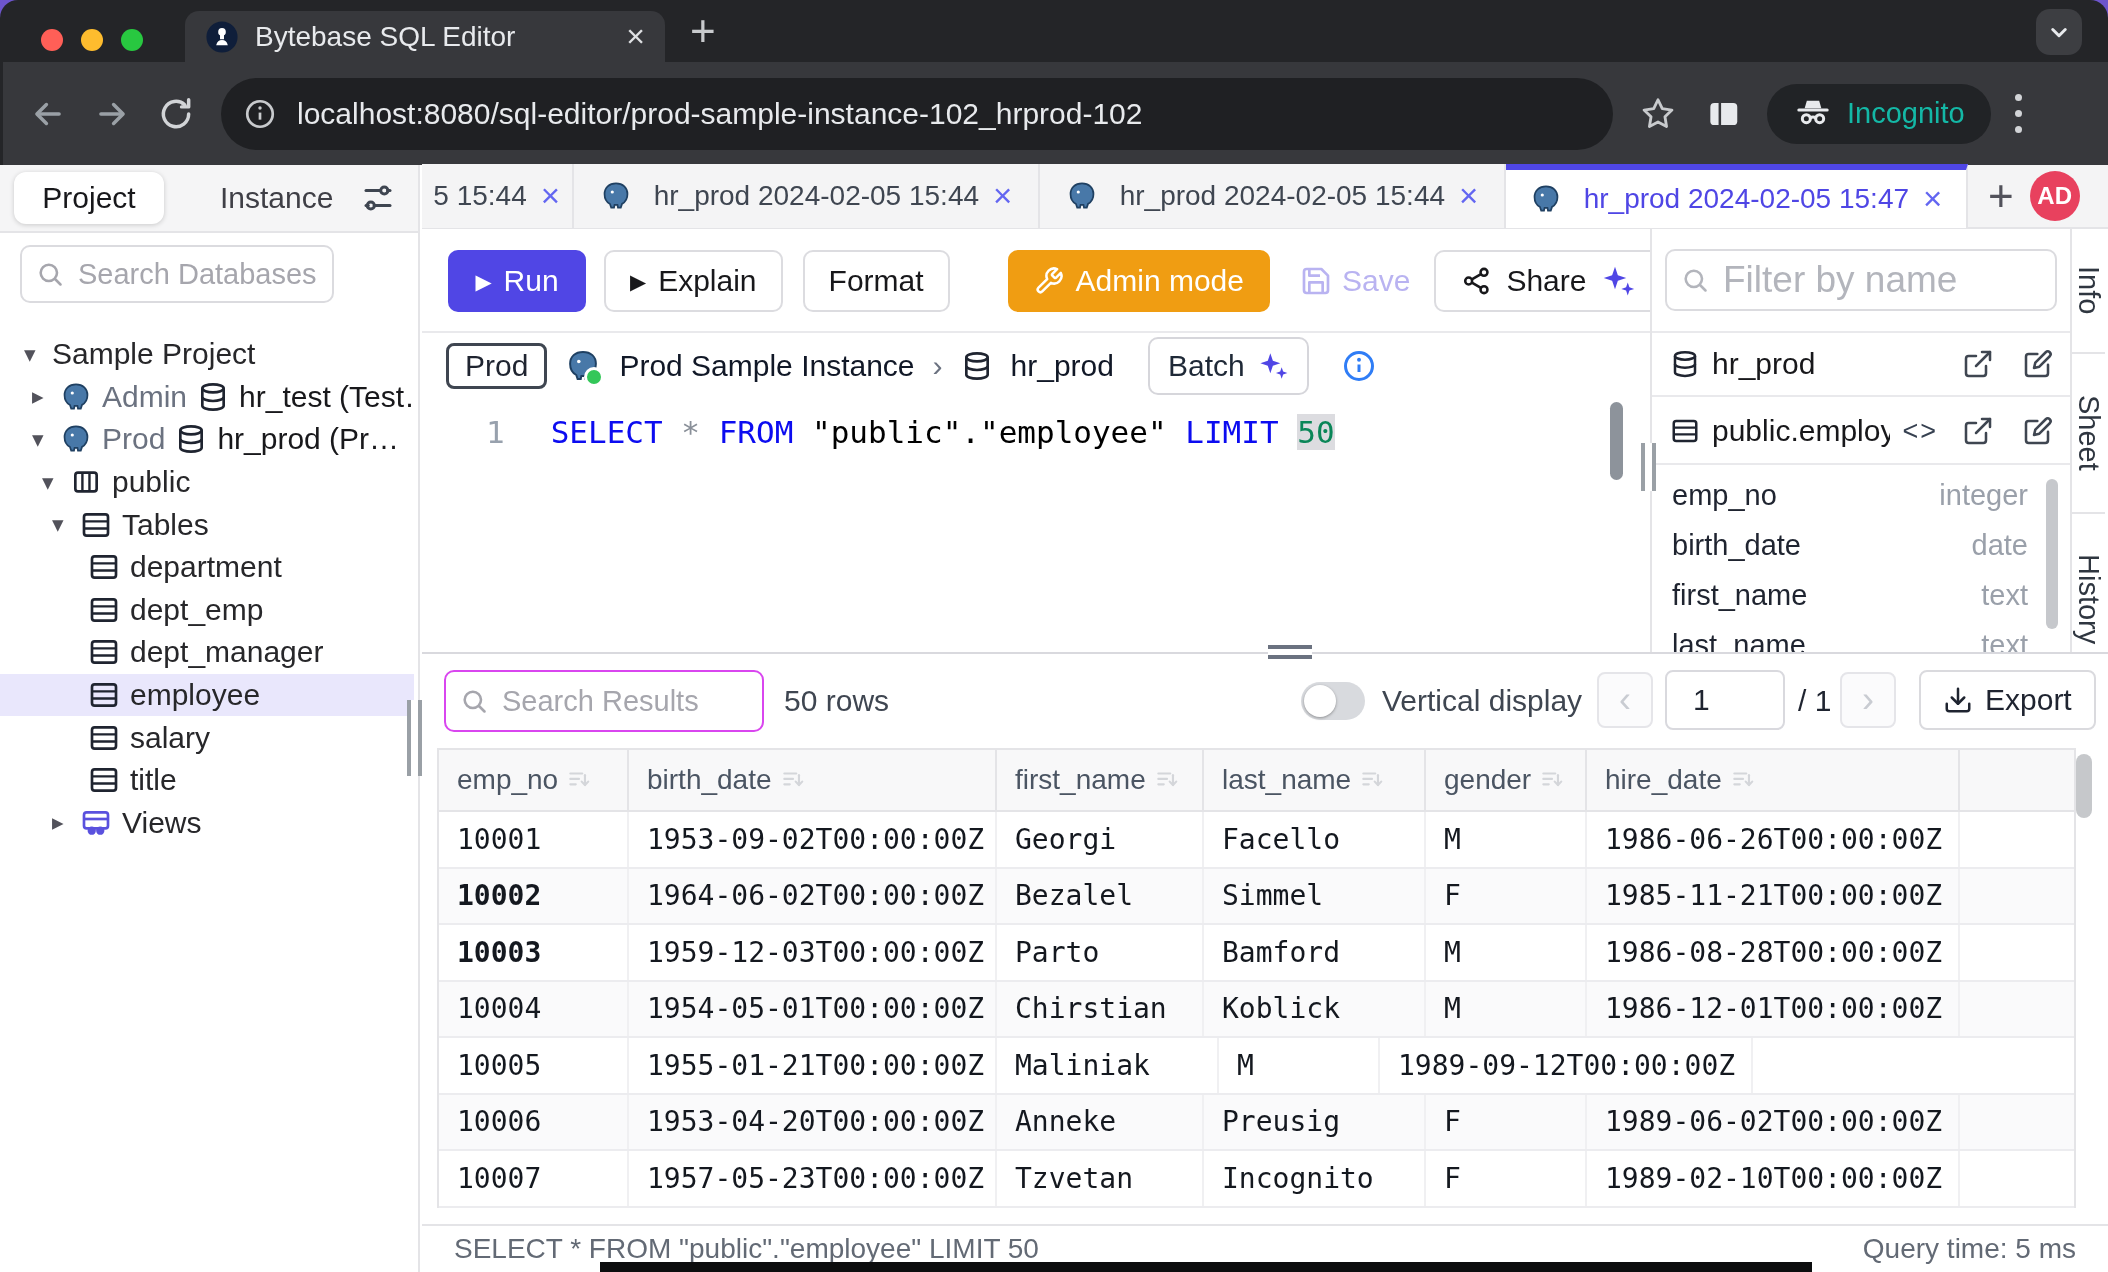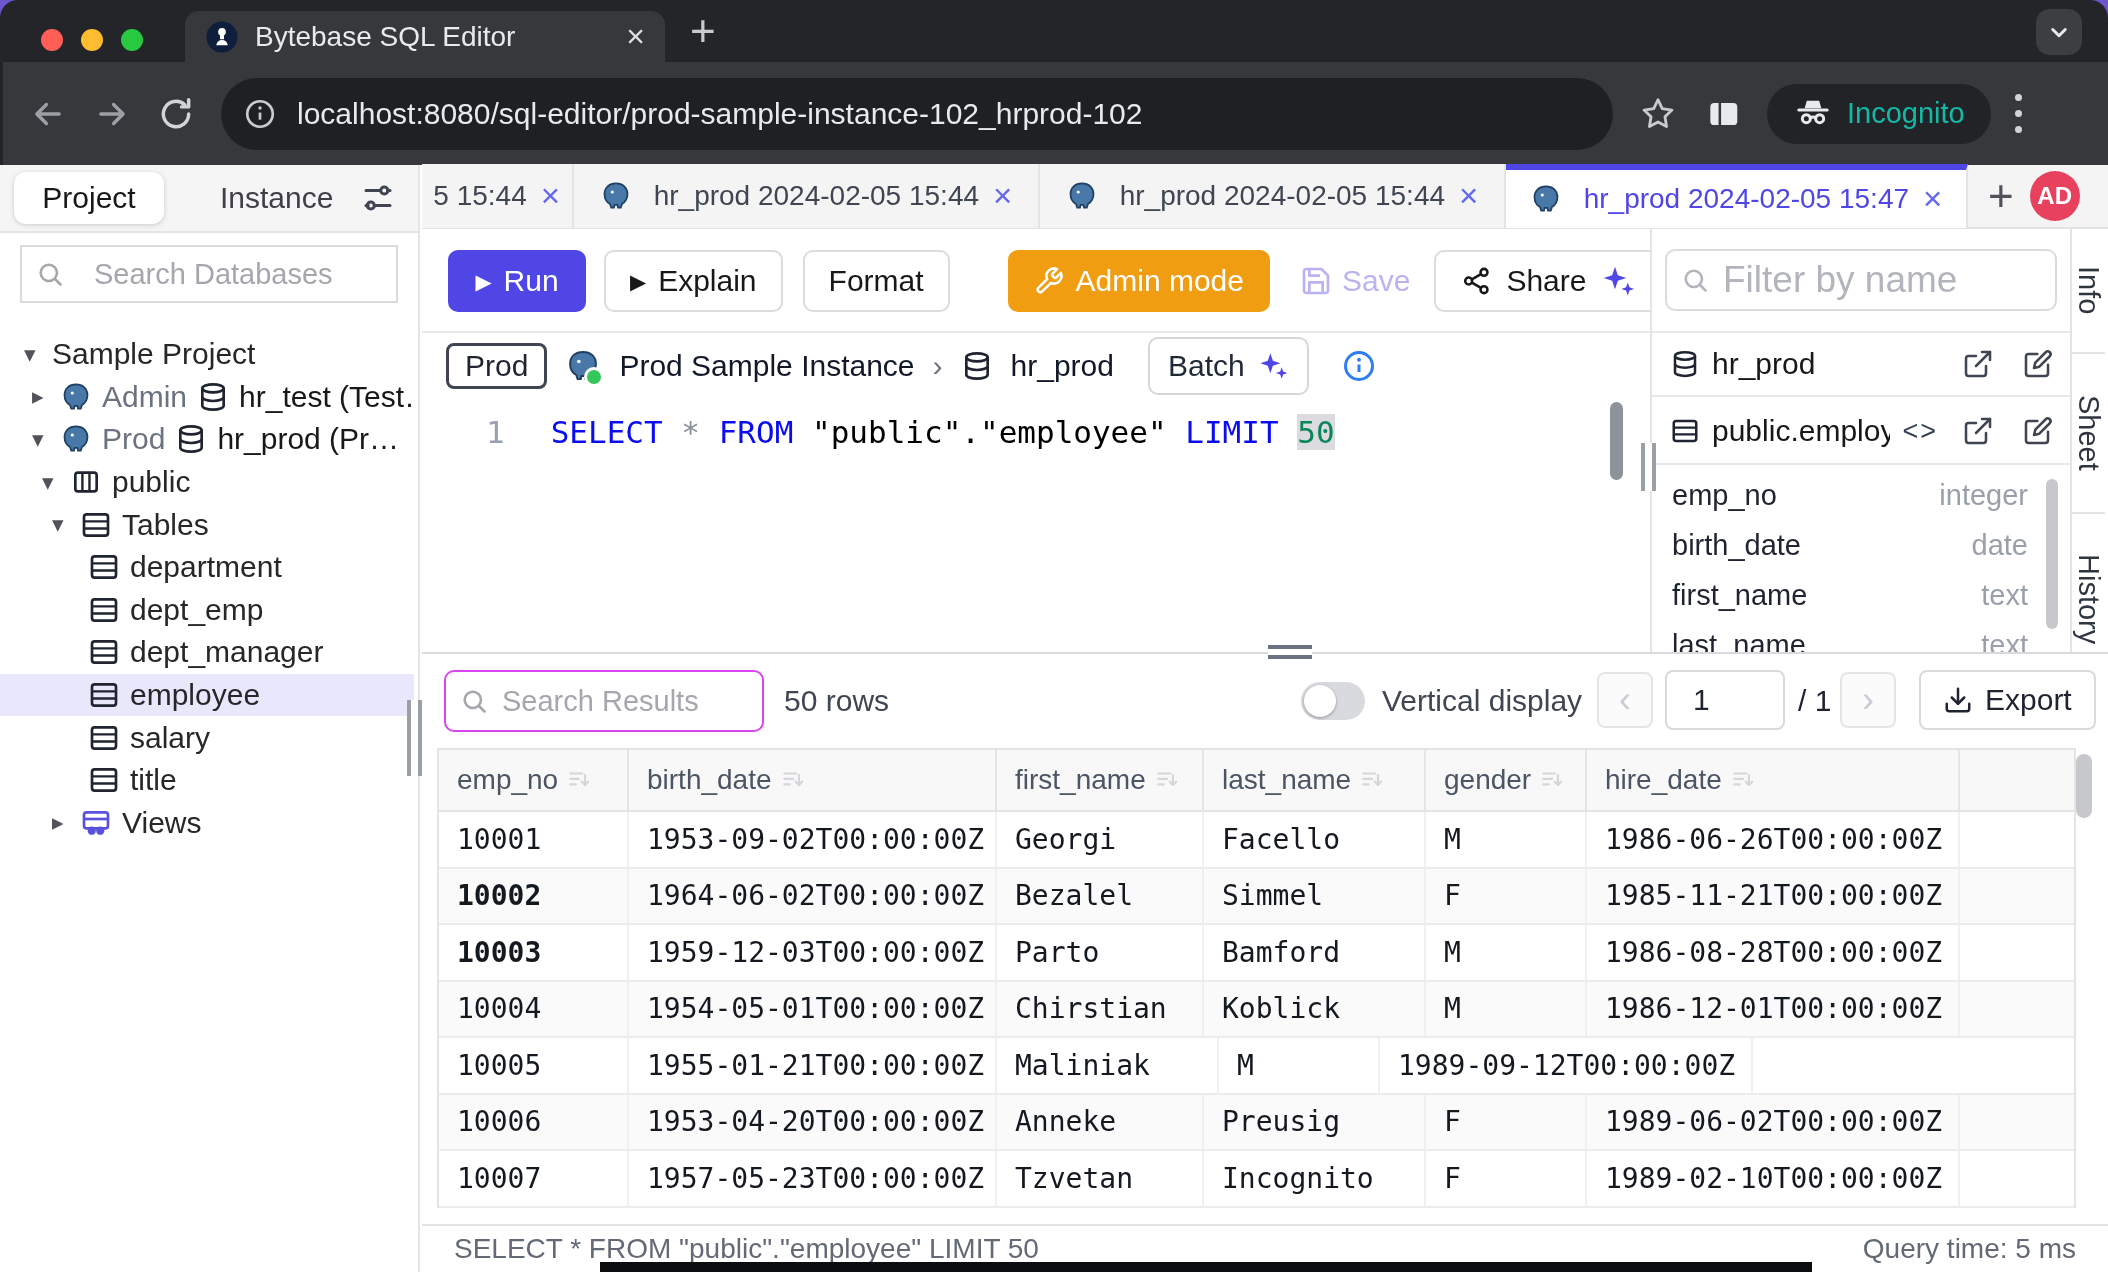--- a/index.html
+++ b/index.html
@@ -33,22 +33,22 @@
   .app{position:absolute;top:165px;left:0;right:0;bottom:0;background:#fff;}
 
   
   #sidebar{position:absolute;top:0;left:0;width:420px;bottom:0;border-right:2px solid #e4e4e7;box-sizing:border-box;background:#fff;}
   #sbhead{position:absolute;top:0;left:0;right:0;height:66px;background:#f5f5f6;border-bottom:2px solid #e4e4e7;
     display:flex;align-items:center;}
   #projectPill{margin-left:14px;width:150px;height:52px;background:#fff;border-radius:12px;
     box-shadow:0 1px 5px rgba(0,0,0,.18);display:flex;align-items:center;justify-content:center;font-size:30px;color:#18181b;}
   #instanceTab{margin-left:56px;font-size:30px;color:#3f3f46;}
   #slidersIcon{margin-left:auto;margin-right:22px;}
-  #sbsearch{position:absolute;top:80px;left:20px;width:378px;height:58px;border:2px solid #dbdbdf;border-radius:0;
-    box-sizing:border-box;display:flex;align-items:center;gap:28px;padding-left:14px;background:#fff;}
+  #sbsearch{position:absolute;top:80px;left:20px;width:314px;height:58px;border:2px solid #dbdbdf;border-radius:10px;
+    box-sizing:border-box;display:flex;align-items:center;gap:12px;padding-left:14px;background:#fff;}
   #sbsearch input{border:none;outline:none;font-size:29px;color:#3f3f46;width:290px;font-family:"Liberation Sans",sans-serif;background:transparent;}
   #sbsearch input::placeholder{color:#a6a6ad;}
   #tree{position:absolute;top:168px;left:0;right:4px;}
   .tree-row{height:42.6px;display:flex;align-items:center;font-size:30px;color:#27272a;white-space:nowrap;overflow:hidden;}
   .tree-row.sel{background:#e9e7fc;}
   .caret{width:28px;font-size:23px;color:#52525b;flex:none;}
   .ticon{width:32px;height:32px;margin-right:10px;flex:none;}
   .ticon svg{width:100%;height:100%;}
   .envlbl{color:#6b7280;margin-right:10px;}
   .dblbl{color:#18181b;}

